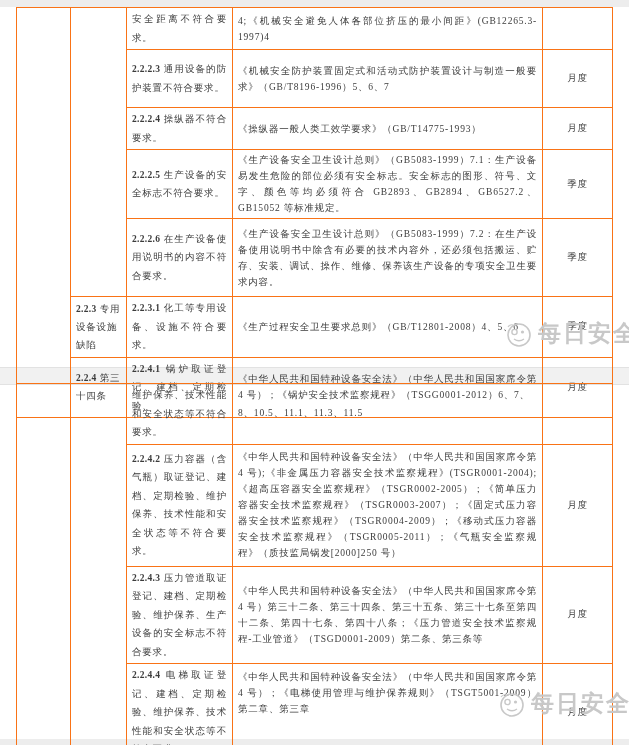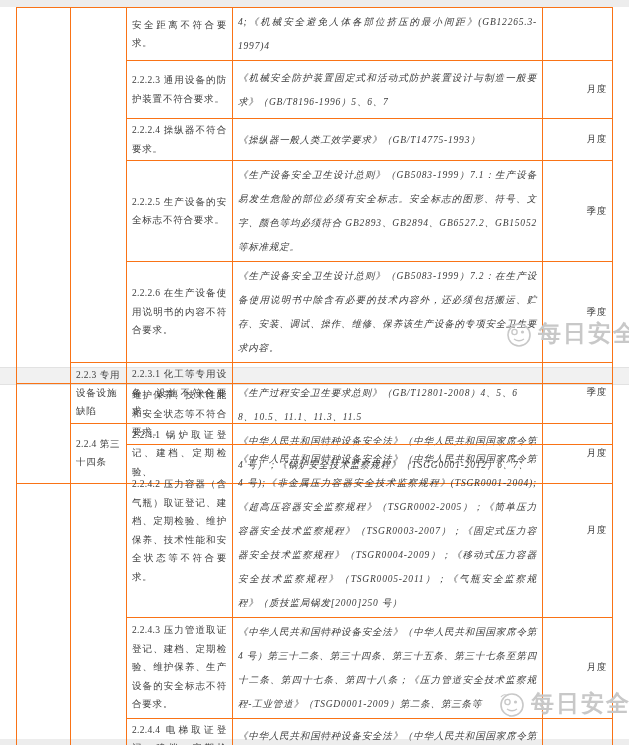--- a/index.html
+++ b/index.html
@@ -28,24 +28,24 @@
   table.doc td{
     border:1px solid #f97316;
     vertical-align:middle;
     font-size:9.5px;
     letter-spacing:0.8px;
     padding:2px 5px;
     overflow:hidden;
   }
   td.c-cat{line-height:18px;text-align:left;}
   td.c-item{line-height:18.5px;text-align:justify;}
-  td.c-reg{line-height:24px;text-align:justify;padding:2px 8px;font-style:italic;}
-  td.c-freq{text-align:right;letter-spacing:5px;padding:2px 2px 2px 6px;}
+  td.c-reg{line-height:16px;text-align:justify;padding:2px 8px;}
+  td.c-freq{text-align:center;letter-spacing:5px;padding:2px 2px 2px 6px;}
   td.freq-top{vertical-align:top;padding-top:5px;}
-  td b{font-weight:normal;letter-spacing:0.3px;}
+  td b{font-weight:bold;letter-spacing:0.3px;}
 
   
   .rA{height:32px;} .rB{height:58px;} .rC{height:37px;} .rD{height:68px;}
   .rE{height:78px;} .rF{height:47px;margin-left:48px;} .rG{height:38px;}
   
   .rH{height:53px;} .rI{height:122px;margin-left:35px;} .rJ{height:89px;} .rK{height:93px;}
 
   .watermark{
     position:absolute;
     display:flex;

